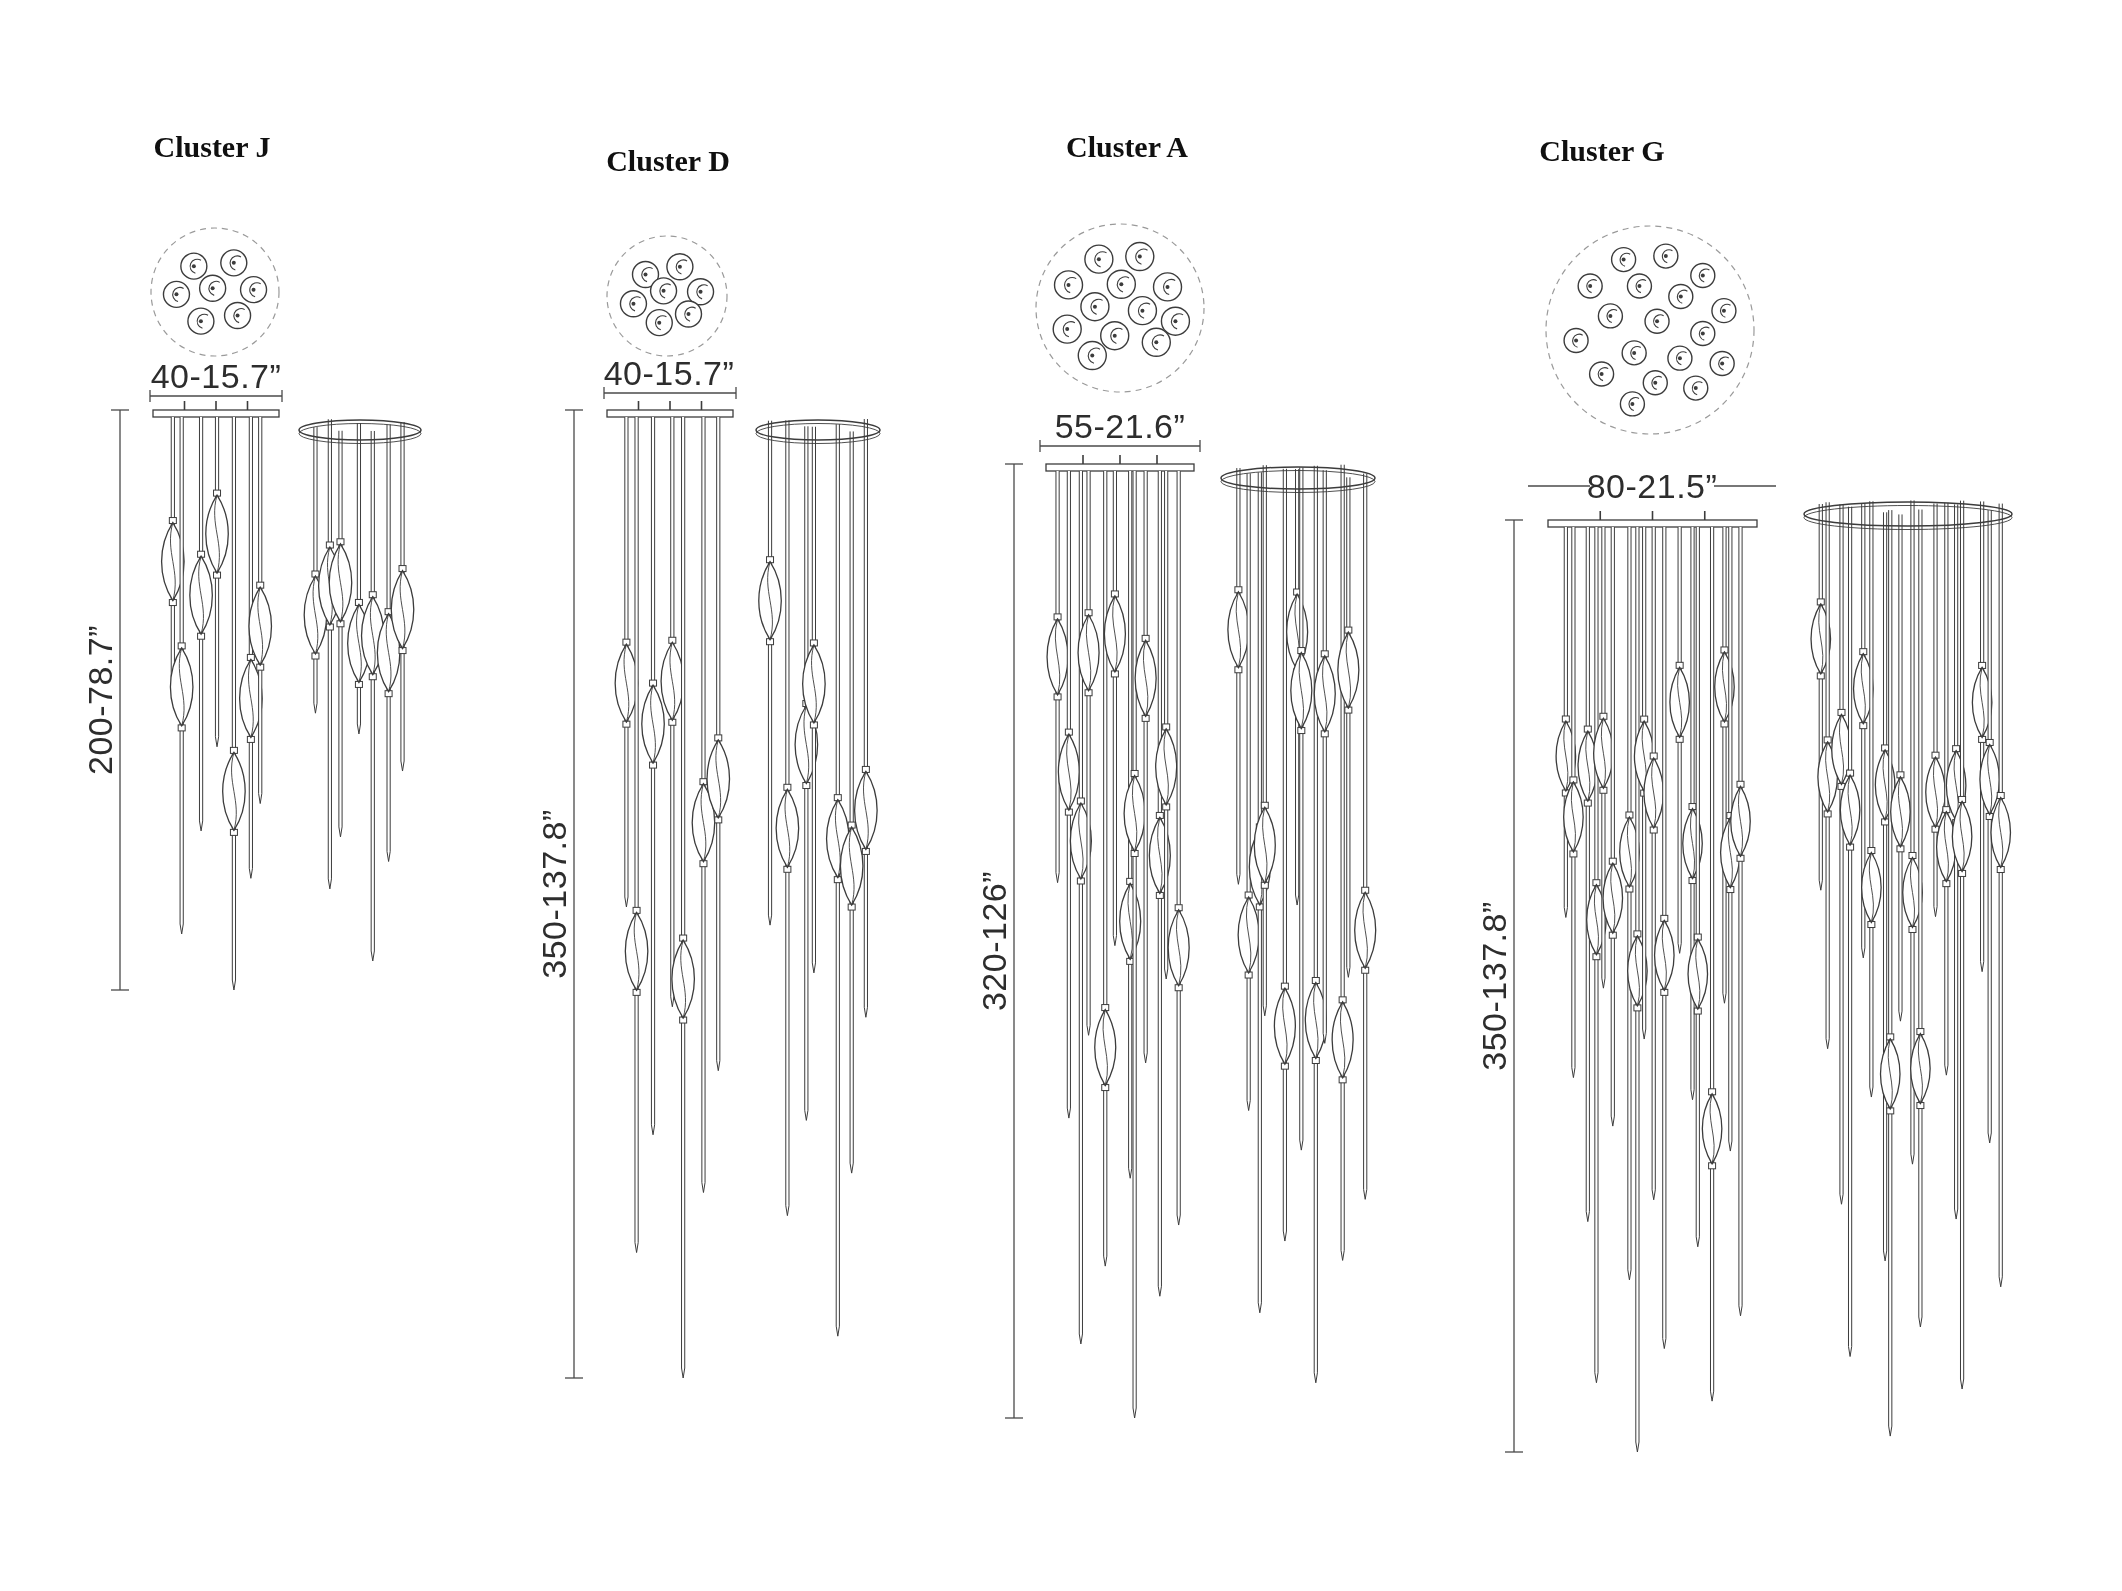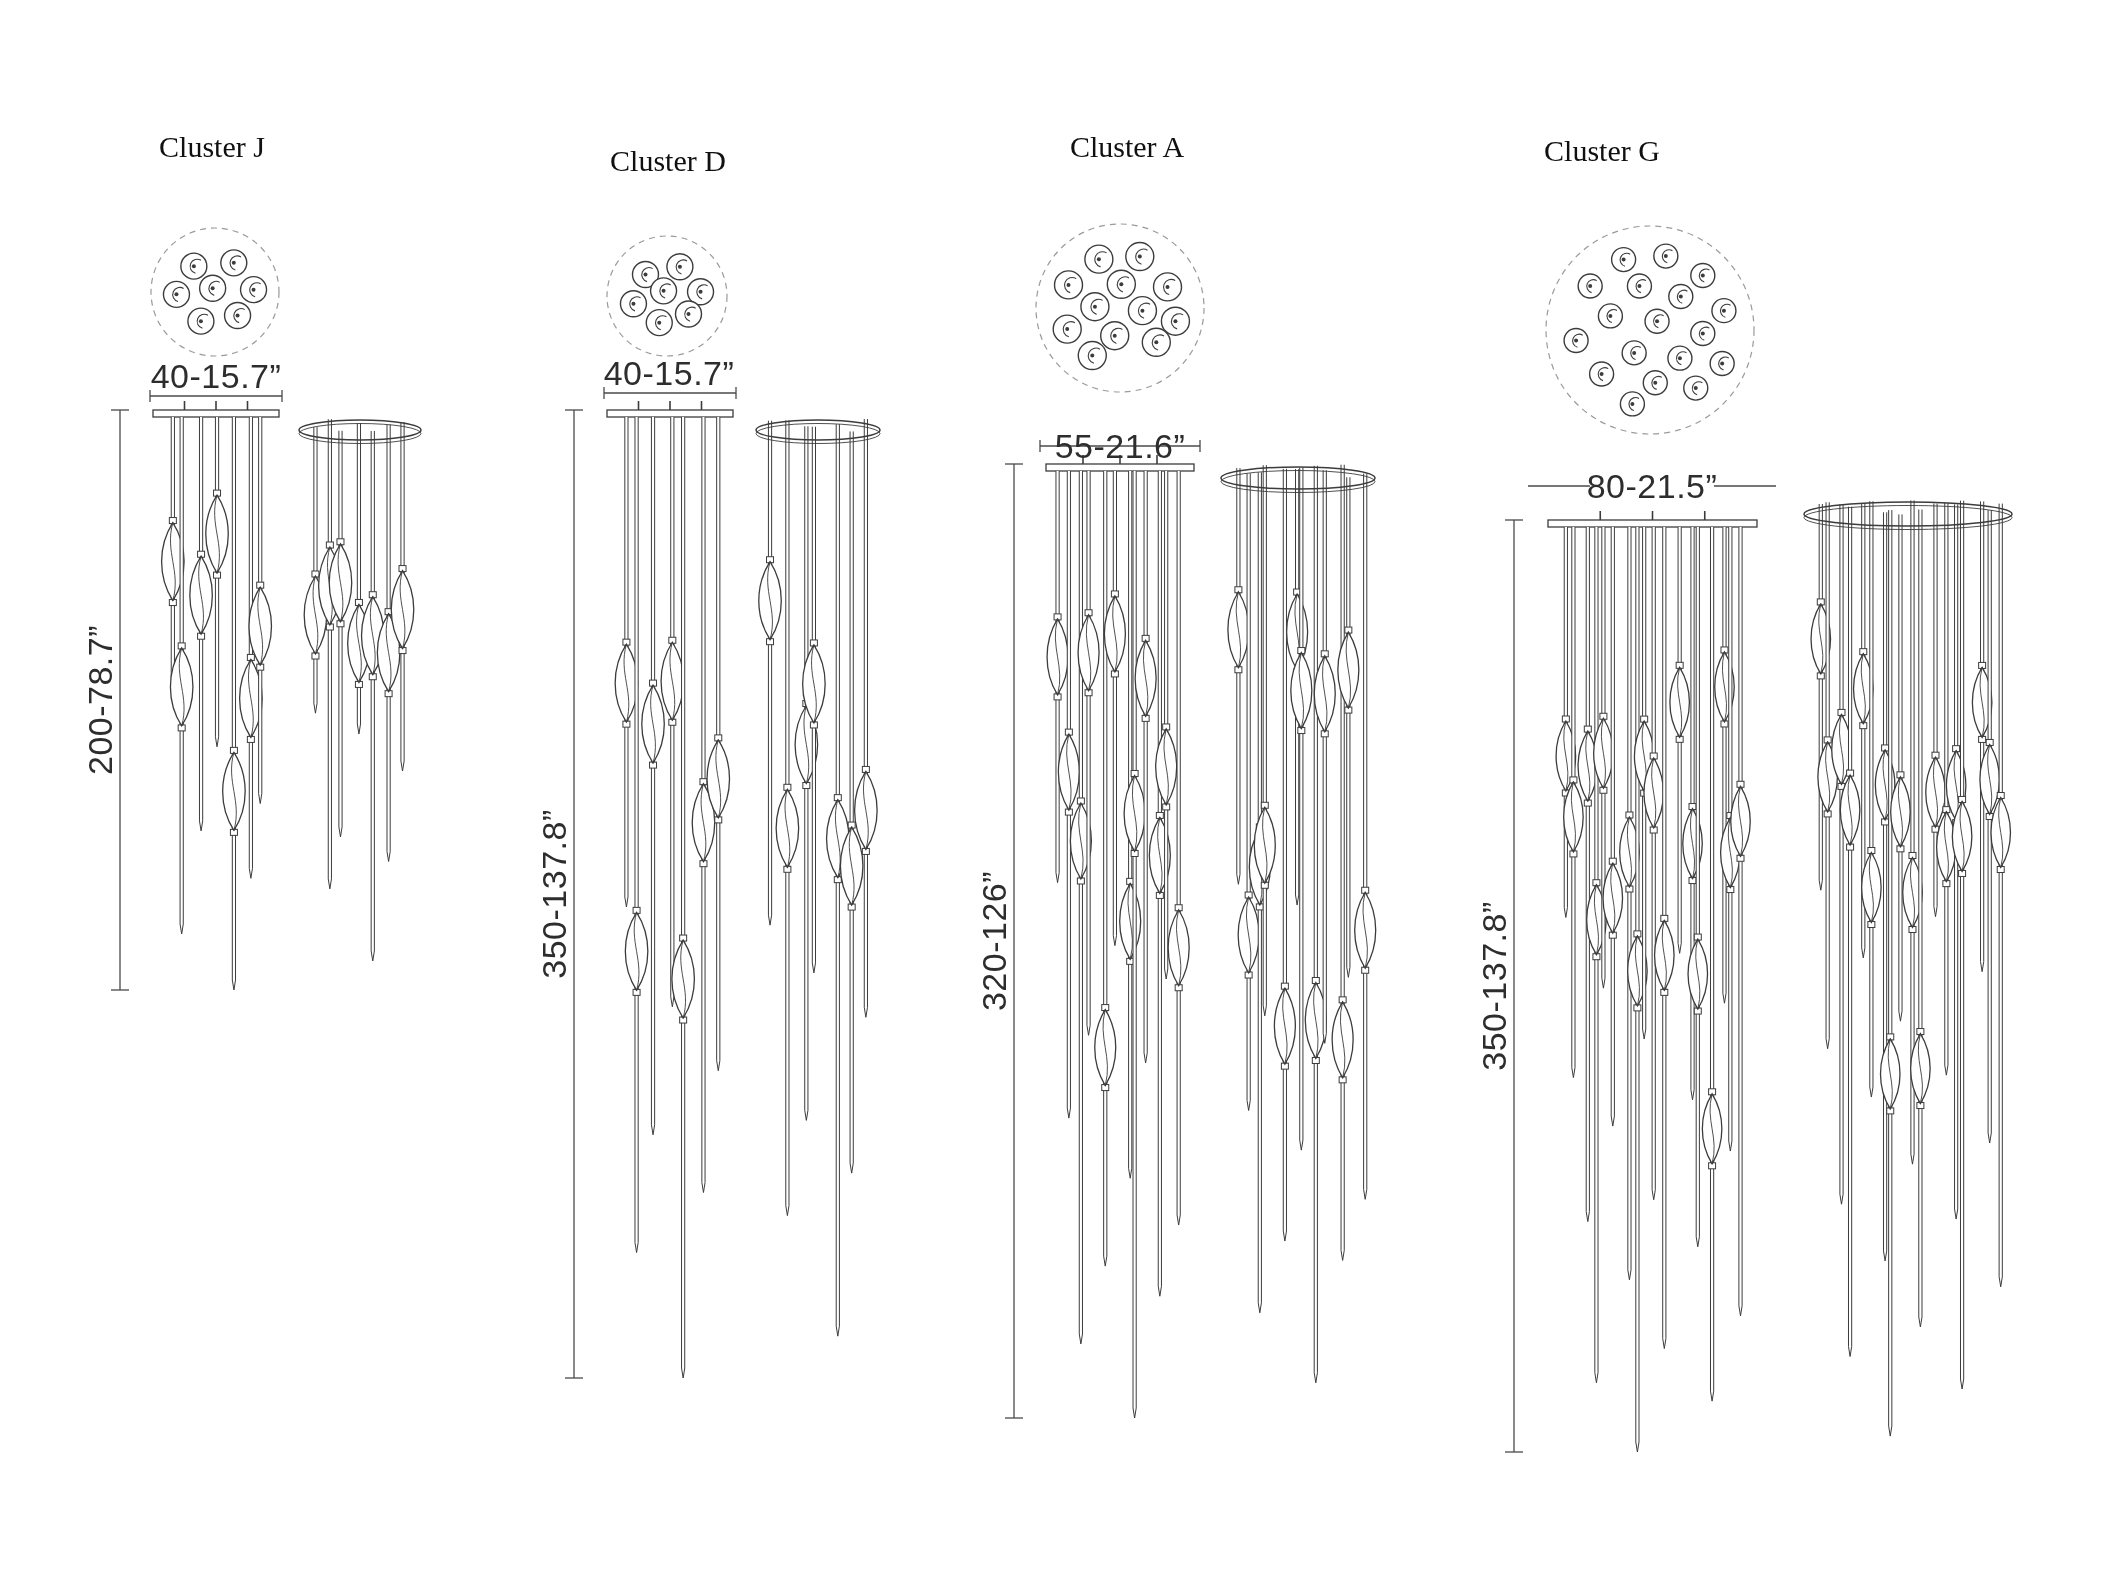--- a/index.html
+++ b/index.html
@@ -1,20 +1,20 @@
 <!DOCTYPE html>
 <html><head>
 <meta charset="utf-8">
 <style>
   html,body{margin:0;padding:0;background:#ffffff;}
   .canvas{position:relative;width:2122px;height:1591px;background:#ffffff;overflow:hidden;
           font-family:"Liberation Sans",sans-serif;}
   svg#art{position:absolute;left:0;top:0;}
   .lbl{position:absolute;transform:translate(-50%,-50%);white-space:nowrap;color:#222;}
-  .title{font-family:"Liberation Serif",serif;font-weight:400;font-size:30px;color:#101010;}
+  .title{font-family:"Liberation Serif",serif;font-weight:700;font-size:30px;color:#101010;}
   .dim{font-size:34px;color:#2d2d2d;letter-spacing:.5px;}
   .vdim{transform:translate(-50%,-50%) rotate(-90deg);}
 </style>
 </head>
 <body>
 
 <div class="canvas">
   <svg id="art" width="2122" height="1591" viewBox="0 0 2122 1591">
       <g>
         <circle cx="215" cy="292" r="64" fill="none" stroke="#9a9a9a" stroke-width="1.2" stroke-dasharray="6 5"></circle>
@@ -851,19 +851,19 @@
 
   <div class="lbl title" style="left:212px;top:147px">Cluster J</div>
   <div class="lbl dim" style="left:216px;top:376px">40-15.7”</div>
   <div class="lbl dim vdim" style="left:100px;top:700px">200-78.7”</div>
 
   <div class="lbl title" style="left:668px;top:161px">Cluster D</div>
   <div class="lbl dim" style="left:669px;top:373px">40-15.7”</div>
   <div class="lbl dim vdim" style="left:554px;top:894px">350-137.8”</div>
 
   <div class="lbl title" style="left:1127px;top:147px">Cluster A</div>
-  <div class="lbl dim" style="left:1120px;top:446px">55-21.6”</div>
+  <div class="lbl dim" style="left:1120px;top:426px">55-21.6”</div>
   <div class="lbl dim vdim" style="left:994px;top:941px">320-126”</div>
 
   <div class="lbl title" style="left:1602px;top:151px">Cluster G</div>
   <div class="lbl dim" style="left:1652px;top:486px">80-21.5”</div>
   <div class="lbl dim vdim" style="left:1494px;top:986px">350-137.8”</div>
 </div>
 
 </body></html>

